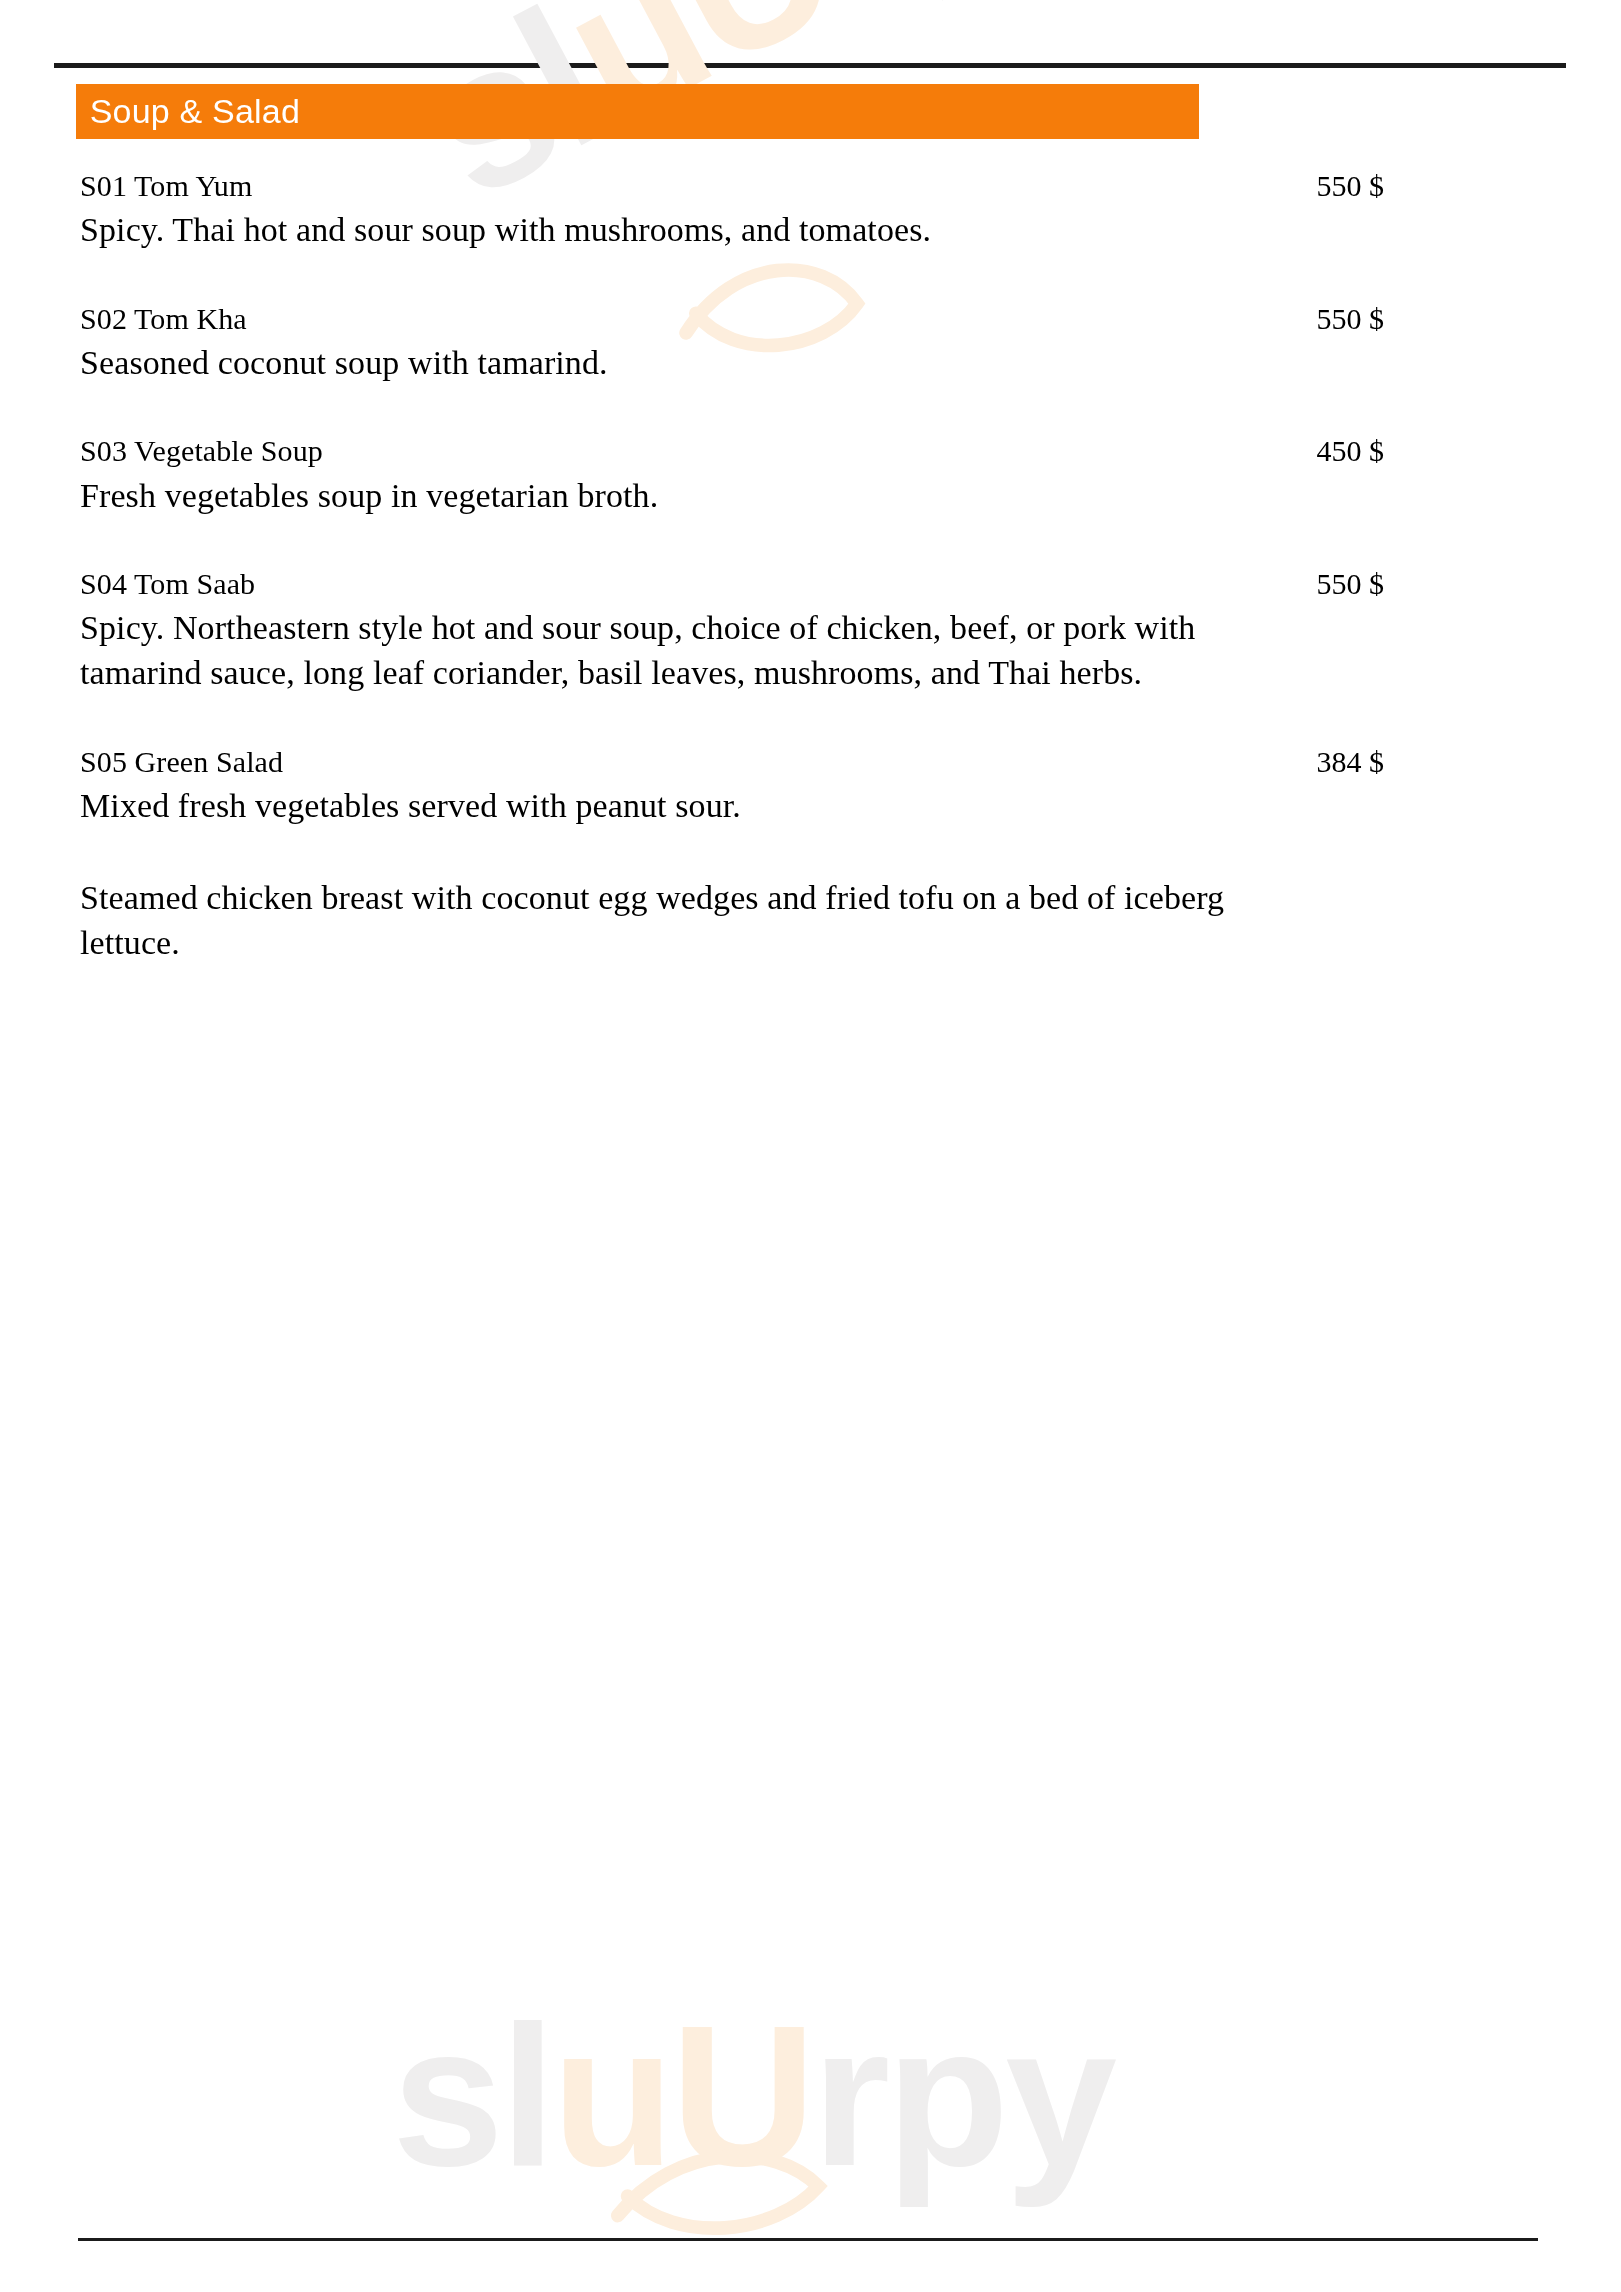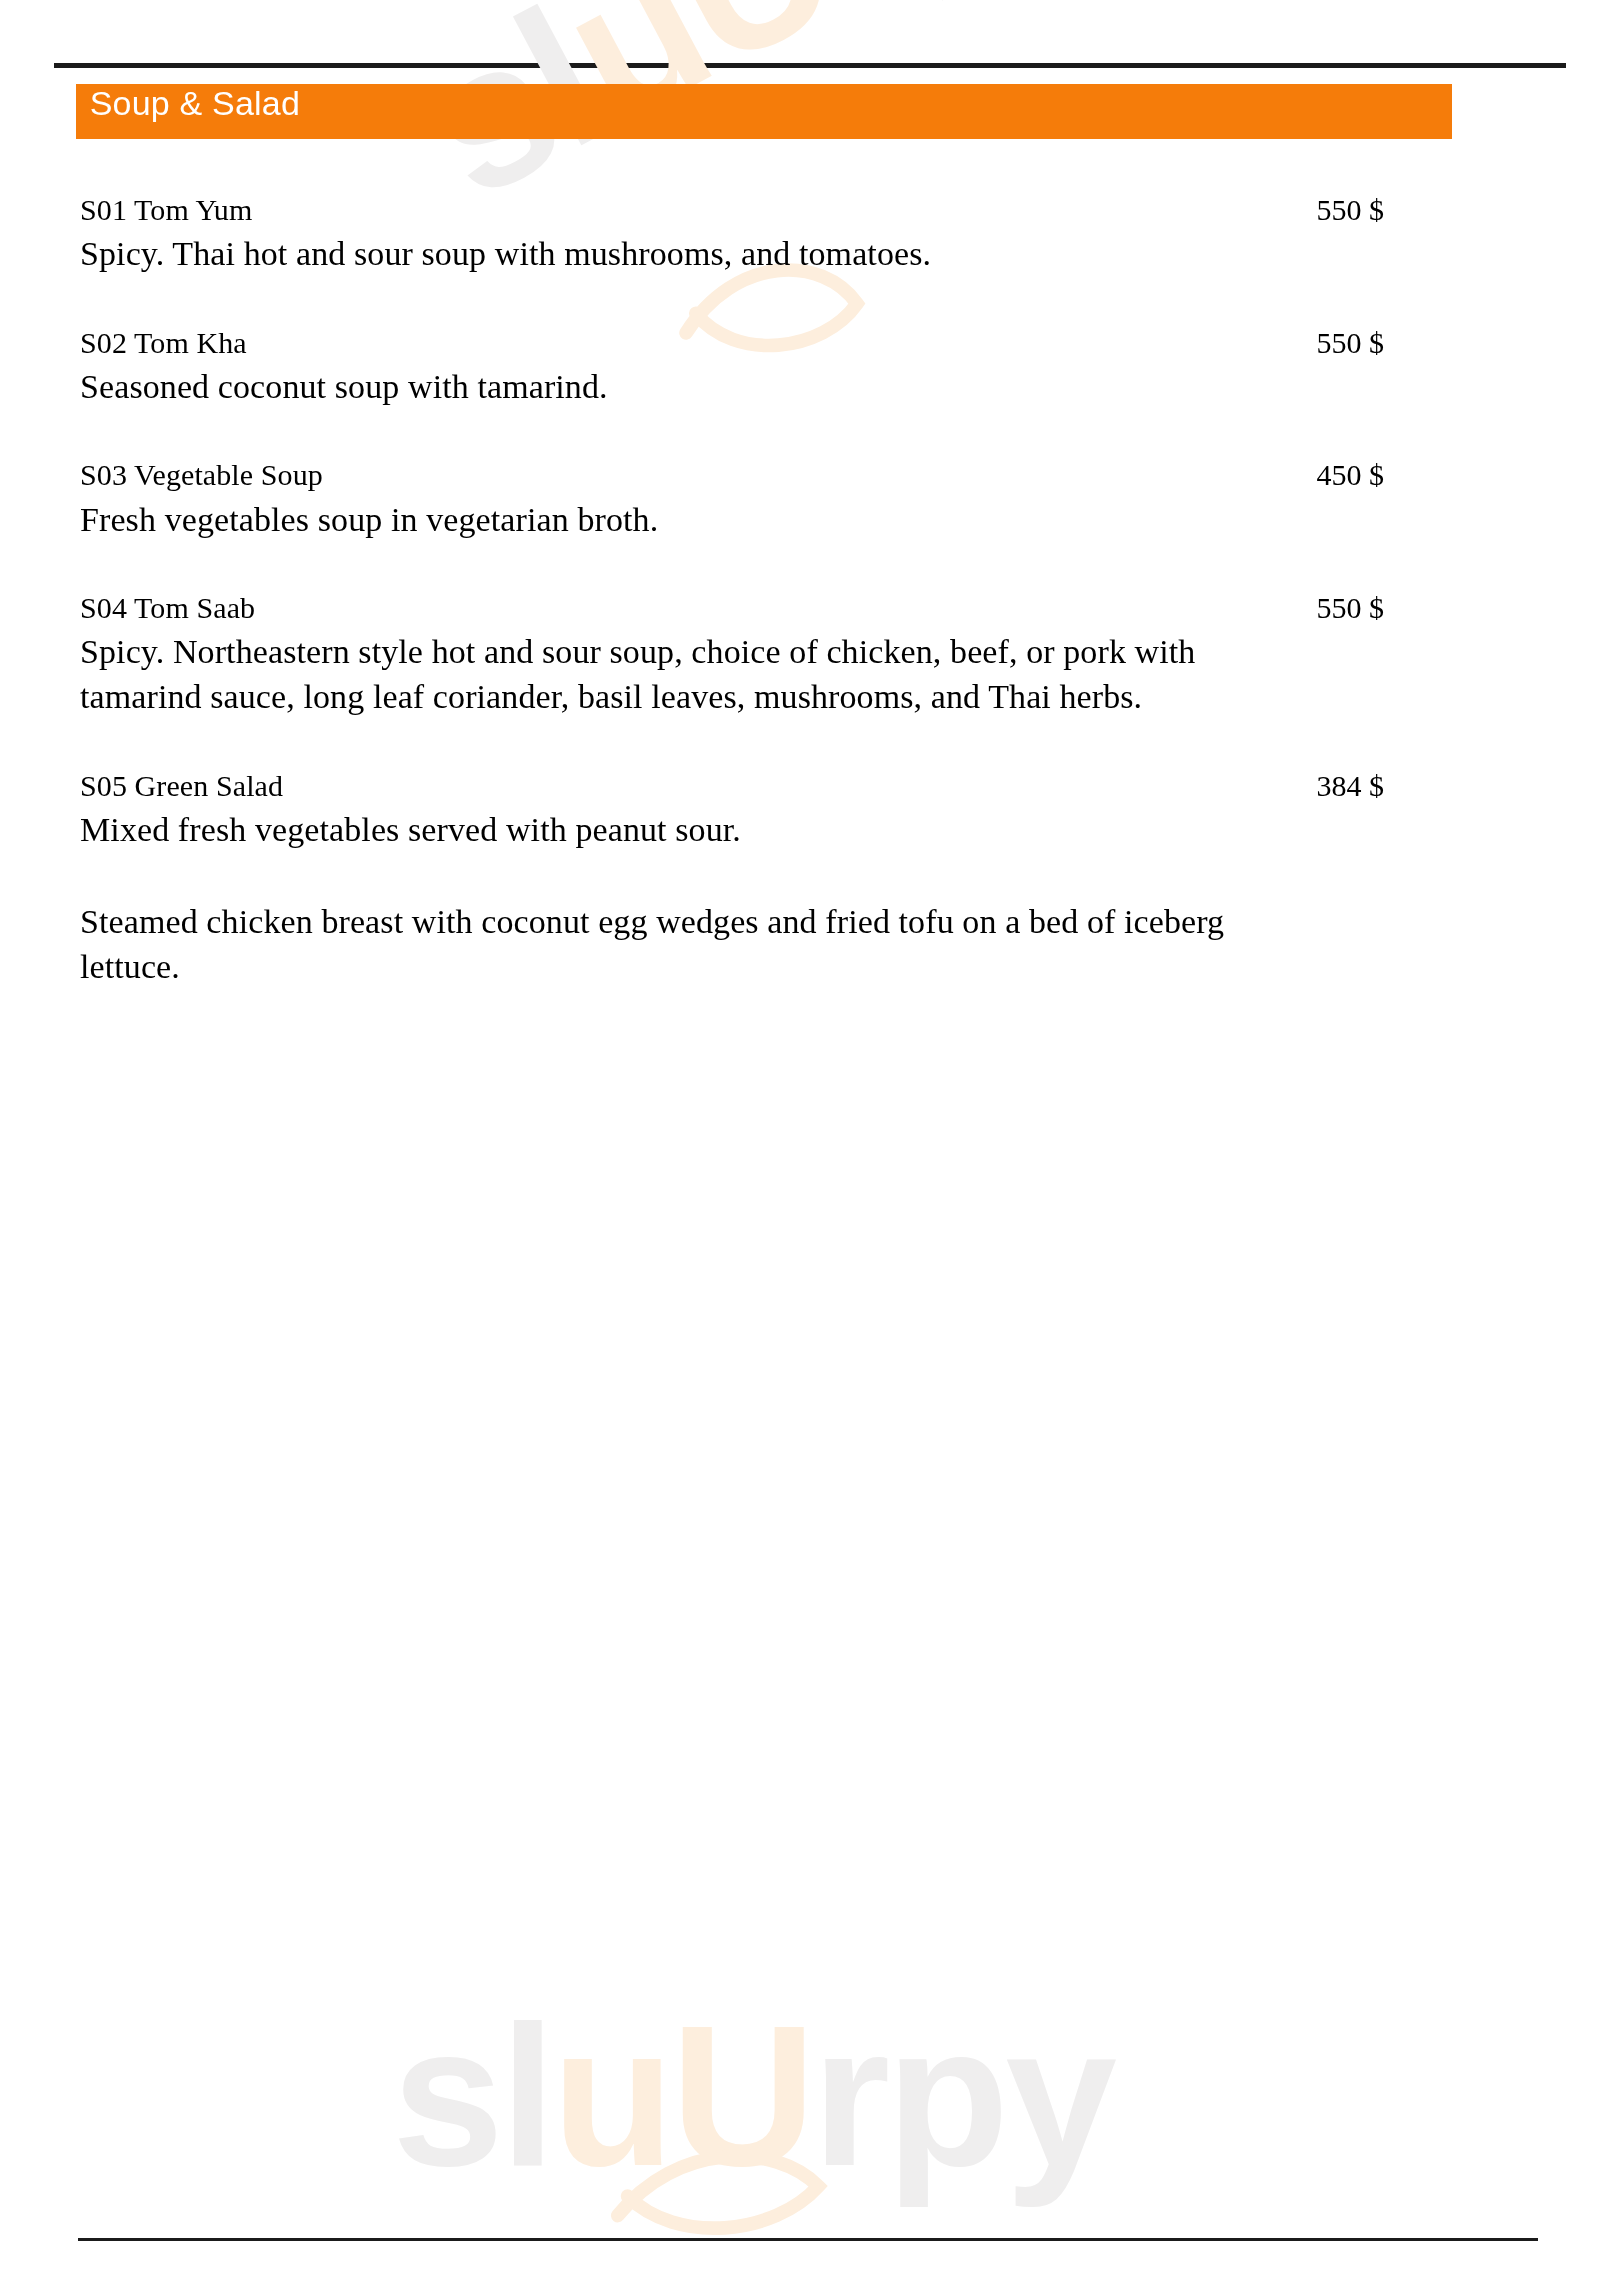--- a/index.html
+++ b/index.html
@@ -64,25 +64,25 @@
     width: 1460px;
     height: 2.9px;
     background: #1b1b1b;
   }
 
   
   .section-bar {
     position: absolute;
     left: 76px;
     top: 84px;
-    width: 1376px;
+    width: 1123px;
     height: 55px;
     background: #f57c0a;
     display: flex;
-    align-items: flex-start;
+    align-items: center;
     padding-left: 13.7px;
   }
   .section-bar .title {
     font-family: "Liberation Sans", sans-serif;
     font-size: 34px;
     color: #ffffff;
     font-weight: normal;
     letter-spacing: 0.2px;
   }
 
@@ -94,21 +94,20 @@
     width: 1304px;
   }
   .item {
     position: relative;
     margin-bottom: 47px;
   }
   .item-head {
     display: flex;
     align-items: baseline;
     justify-content: space-between;
-    margin-top: 24px;
   }
   .item-name {
     font-size: 30px;
     line-height: 1.28;
     letter-spacing: 0.1px;
   }
   .item-price {
     font-size: 30px;
     line-height: 1.28;
     white-space: nowrap;

